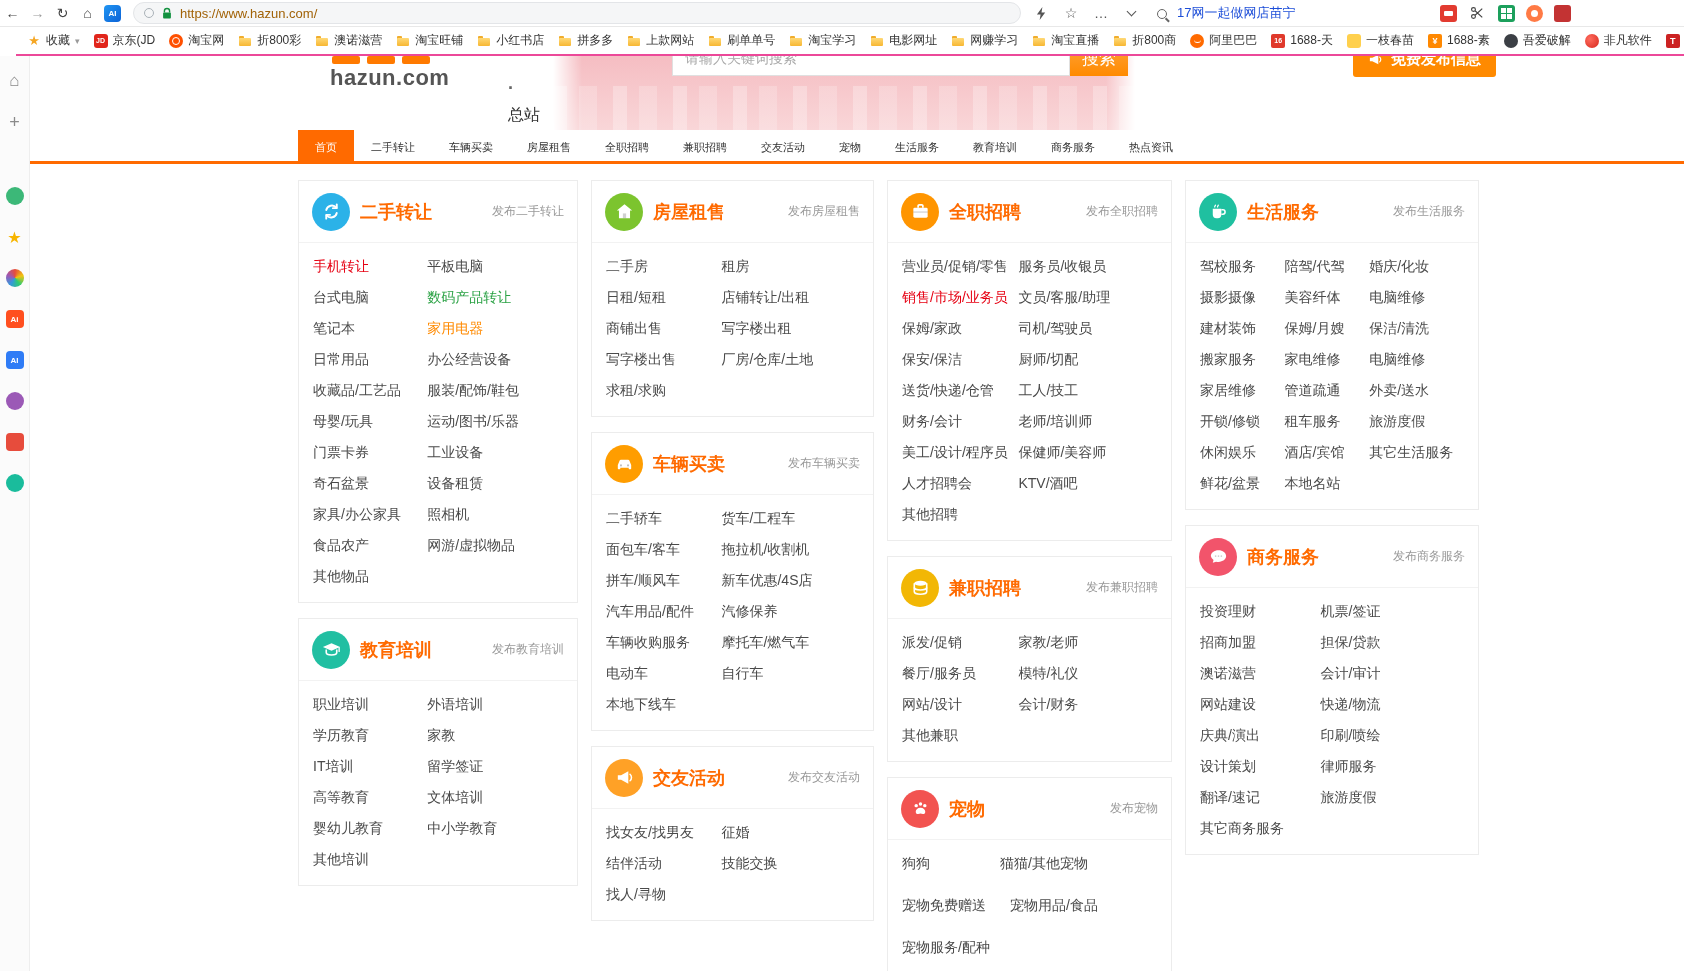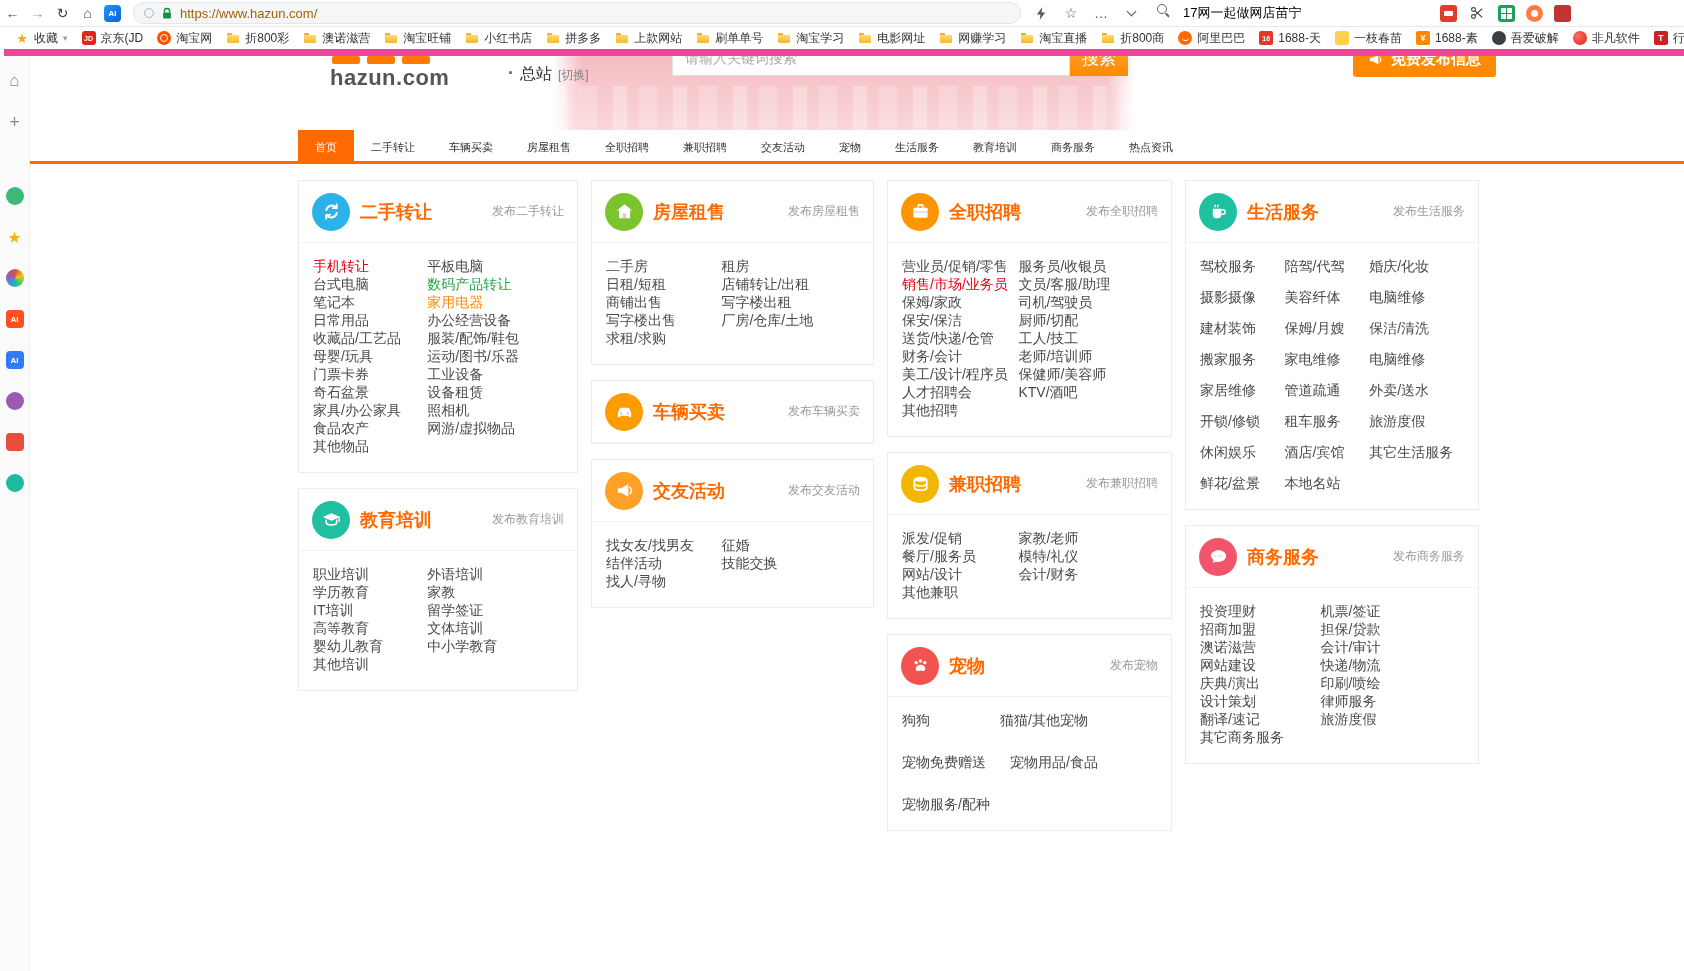--- a/index.html
+++ b/index.html
@@ -9,35 +9,35 @@
   
   .toolbar{position:absolute;top:0;left:0;right:0;height:27px;background:#fff;border-bottom:1px solid #e8e8e8;display:flex;align-items:center;z-index:6;}
   .tb-btn{width:25px;height:27px;display:flex;align-items:center;justify-content:center;font-size:14px;color:#444;cursor:pointer;}
   .tb-btn.fwd{color:#9b9b9b;}
   .ai-logo{width:17px;height:17px;border-radius:4px;background:linear-gradient(135deg,#2196f3,#0b62d6);color:#fff;font-size:8px;font-weight:bold;display:flex;align-items:center;justify-content:center;margin:0 4px;cursor:pointer;}
   .addr{height:22px;width:888px;margin-left:8px;background:#f5f6f7;border:1px solid #e3e5e8;border-radius:12px;display:flex;align-items:center;padding:0 10px;gap:7px;cursor:text;}
   .addr-circle{width:10px;height:10px;border:1.5px solid #aab2b8;border-radius:50%;flex:none;}
   .addr-url{font-size:13px;color:#a16207;white-space:nowrap;}
   .tb-ico{width:20px;height:20px;display:flex;align-items:center;justify-content:center;color:#555;font-size:14px;cursor:pointer;margin-left:10px;}
   .chev{width:7px;height:7px;border-right:1.6px solid #555;border-bottom:1.6px solid #555;transform:rotate(45deg);margin-top:-3px;}
-  .tb-search{margin-left:16px;width:272px;display:flex;gap:13px;align-items:flex-start;font-size:13px;color:#000000;cursor:text;}
+  .tb-search{margin-left:16px;width:272px;display:flex;gap:7px;align-items:flex-end;font-size:13px;color:#1d4ed8;cursor:text;}
   .mag{width:13px;height:13px;position:relative;flex:none;}
   .mag::before{content:"";position:absolute;width:8px;height:8px;border:1.6px solid #666;border-radius:50%;left:0;top:0;}
   .mag::after{content:"";position:absolute;width:5px;height:1.6px;background:#666;transform:rotate(45deg);left:8px;top:10px;}
   .tb-ext{width:17px;height:17px;border-radius:3px;margin-left:11px;cursor:pointer;position:relative;flex:none;}
   .ext-red{background:#e23b30;}
   .ext-red::before{content:"";position:absolute;left:4px;top:6px;width:9px;height:5px;background:#fff;border-radius:1px;}
   .ext-green{background:#1ca05c;}
   .ext-green::before{content:"";position:absolute;left:3px;top:3px;width:5px;height:5px;background:#fff;box-shadow:6px 0 0 #fff,0 6px 0 #fff,6px 6px 0 #fff;}
   .ext-orange{background:#ff7a45;border-radius:50%;}
   .ext-orange::before{content:"";position:absolute;left:5px;top:5px;width:7px;height:7px;border-radius:50%;background:#fff;}
   .ext-red2{background:#c33333;}
 
   
-  .bookmarks{position:absolute;top:27px;left:4px;right:0;height:29px;background:#fff;border-bottom:7px solid #ec4899;display:flex;align-items:center;padding:0 4px;overflow:hidden;z-index:6;}
+  .bookmarks{position:absolute;top:27px;left:16px;right:0;height:29px;background:#fff;border-bottom:2px solid #ec4899;display:flex;align-items:center;padding:0 4px;overflow:hidden;z-index:6;}
   .bm-item{display:flex;align-items:center;gap:5px;padding:2px 7px;font-size:12px;color:#333;white-space:nowrap;cursor:pointer;border-radius:3px;flex:none;}
   .bm-ic{width:14px;height:14px;flex:none;display:flex;align-items:center;justify-content:center;position:relative;color:#fff;}
   .bm-arrow{color:#999;font-size:9px;}
   .ic-star{color:#f5a623;font-size:13px;}
   .ic-star::before{content:"★";}
   .ic-folder::before{content:"";position:absolute;left:1px;top:2px;width:5px;height:3px;background:#f0ad2d;border-radius:1px 1px 0 0;}
   .ic-folder::after{content:"";position:absolute;left:1px;top:4px;width:12px;height:8px;background:linear-gradient(#ffd977,#f7b733);border-radius:1px;}
   .ic-jd{background:#e1251b;border-radius:3px;font-size:7px;font-weight:bold;}
   .ic-jd::before{content:"JD";}
   .ic-taobao{background:#ff5000;border-radius:50%;}
@@ -77,21 +77,21 @@
   .site-header{position:relative;height:74px;overflow:hidden;background:#fff;}
   .pink{position:absolute;left:523px;top:0;width:582px;height:74px;background:linear-gradient(180deg,#f5bdc2,#f9d6d8);
     -webkit-mask-image:linear-gradient(90deg,transparent,#000 5%,#000 95%,transparent);
     mask-image:linear-gradient(90deg,transparent,#000 5%,#000 95%,transparent);}
   .pink::after{content:"";position:absolute;left:0;right:0;bottom:0;height:44px;
     background:repeating-linear-gradient(90deg,rgba(255,255,255,.28) 0 14px,rgba(255,255,255,0) 14px 26px,rgba(255,255,255,.2) 26px 44px,rgba(255,255,255,0) 44px 60px);}
   .logo{position:absolute;left:300px;top:0;cursor:pointer;}
   .logo-frag{display:flex;gap:7px;height:8px;margin:0 0 1px 2px;}
   .logo-frag span{display:block;width:28px;height:8px;background:#ff7a00;border-radius:2px;}
   .logo-en{font-size:22px;font-weight:bold;color:#555;letter-spacing:.5px;}
-  .station{position:absolute;left:478px;top:7px;font-size:16px;color:#333;display:flex;align-items:baseline;gap:6px;}
+  .station{position:absolute;left:478px;top:22px;font-size:16px;color:#333;display:flex;align-items:baseline;gap:6px;flex-direction:column;}
   .station::before{content:"·";font-weight:bold;color:#666;font-size:18px;}
   .station-switch{font-size:12px;color:#808080;cursor:pointer;}
   .hd-search{position:absolute;left:642px;top:-16px;display:flex;}
   .hd-search input{width:398px;height:36px;border:1px solid #e0e0e0;padding:0 12px;font-size:14px;color:#333;outline:none;background:#fff;font-family:inherit;}
   .hd-search input::placeholder{color:#aaa;}
   .hd-search button{width:58px;height:36px;border:none;background:linear-gradient(180deg,#ffa53e,#ff8a00);color:#fff;font-size:17px;cursor:pointer;font-family:inherit;}
   .publish{position:absolute;left:1323px;top:-15px;height:36px;border:none;border-radius:3px;background:#ff8a00;color:#fff;font-size:15px;font-weight:bold;display:flex;align-items:center;gap:8px;padding:0 15px;cursor:pointer;font-family:inherit;}
   .site-nav{height:34px;border-bottom:3px solid #ff6a00;display:flex;padding-left:268px;background:#fff;}
   .tab{line-height:34px;padding:0 17px;font-size:11px;color:#333;cursor:pointer;white-space:nowrap;}
   .tab.active{background:#ff6a00;color:#fff;}
@@ -100,21 +100,21 @@
   .content{display:flex;align-items:flex-start;gap:13px;padding:16px 0 0 268px;background:#fff;}
   .colw{display:flex;flex-direction:column;gap:15px;flex:none;}
   .colw1{width:280px;}.colw2{width:283px;}.colw3{width:285px;}.colw4{width:294px;}
   .card{border:1px solid #ececec;background:#fff;}
   .card-hd{height:62px;display:flex;align-items:center;padding:0 13px;border-bottom:1px solid #f2f2f2;}
   .card-ic{width:38px;height:38px;border-radius:50%;flex:none;display:flex;align-items:center;justify-content:center;}
   .card-ic svg{width:21px;height:21px;display:block;}
   .card-title{margin-left:10px;font-size:18px;font-weight:bold;color:#ff6a00;}
   .card-pub{margin-left:auto;font-size:12px;color:#999;cursor:pointer;text-decoration:none;}
   .card-items{padding:14px 14px 17px;}
-  .grid-2{display:grid;grid-template-columns:1.05fr 1.25fr;}
+  .grid-2{display:grid;grid-template-columns:1.05fr 1.25fr;row-gap:13px;}
   .grid-3{display:grid;grid-template-columns:1fr 1fr 1.12fr;row-gap:13px;}
   .flow{display:flex;flex-wrap:wrap;row-gap:13px;column-gap:2px;gap:24px;}
   .flow .item:first-child{margin-right:46px;}
   .item{font-size:14px;color:#4a4a4a;line-height:18px;cursor:pointer;text-decoration:none;}
 </style>
 </head>
 <body>
 
 <div class="toolbar">
   <div class="tb-btn">←</div>
@@ -398,20 +398,35 @@
           <div class="card-hd">
             <span class="card-ic" style="background: rgb(255, 157, 0);">
               <svg viewBox="0 0 22 22">
                 <path d="M4 12.5l1.8-4.3A1.6 1.6 0 0 1 7.3 7h7.4a1.6 1.6 0 0 1 1.5 1.2l1.8 4.3v3.8a.7.7 0 0 1-.7.7h-1.2a.7.7 0 0 1-.7-.7v-.8H6.6v.8a.7.7 0 0 1-.7.7H4.7a.7.7 0 0 1-.7-.7z" fill="#fff"></path>
                 <circle cx="7.3" cy="13" r="1.1" fill="rgba(0,0,0,0.25)"></circle>
                 <circle cx="14.7" cy="13" r="1.1" fill="rgba(0,0,0,0.25)"></circle>
               </svg>
             </span>
             <span class="card-title">车辆买卖</span>
             <a class="card-pub">发布车辆买卖</a>
+          </div>
+          <div class="card-items grid-2">
+            <a class="item">二手轿车</a>
+            <a class="item">货车/工程车</a>
+            <a class="item">面包车/客车</a>
+            <a class="item">拖拉机/收割机</a>
+            <a class="item">拼车/顺风车</a>
+            <a class="item">新车优惠/4S店</a>
+            <a class="item">汽车用品/配件</a>
+            <a class="item">汽修保养</a>
+            <a class="item">车辆收购服务</a>
+            <a class="item">摩托车/燃气车</a>
+            <a class="item">电动车</a>
+            <a class="item">自行车</a>
+            <a class="item">本地下线车</a>
           </div>
         </div>
         <div class="card">
           <div class="card-hd">
             <span class="card-ic" style="background: rgb(255, 161, 38);">
               <svg viewBox="0 0 22 22">
                 <path d="M4 8.6h3.4L15 4.5v13L7.4 13.4H4z" fill="#fff"></path>
                 <path d="M16.8 7.6a4.6 4.6 0 0 1 0 6.8" stroke="#fff" stroke-width="1.6" fill="none" stroke-linecap="round"></path>
               </svg>
             </span>

